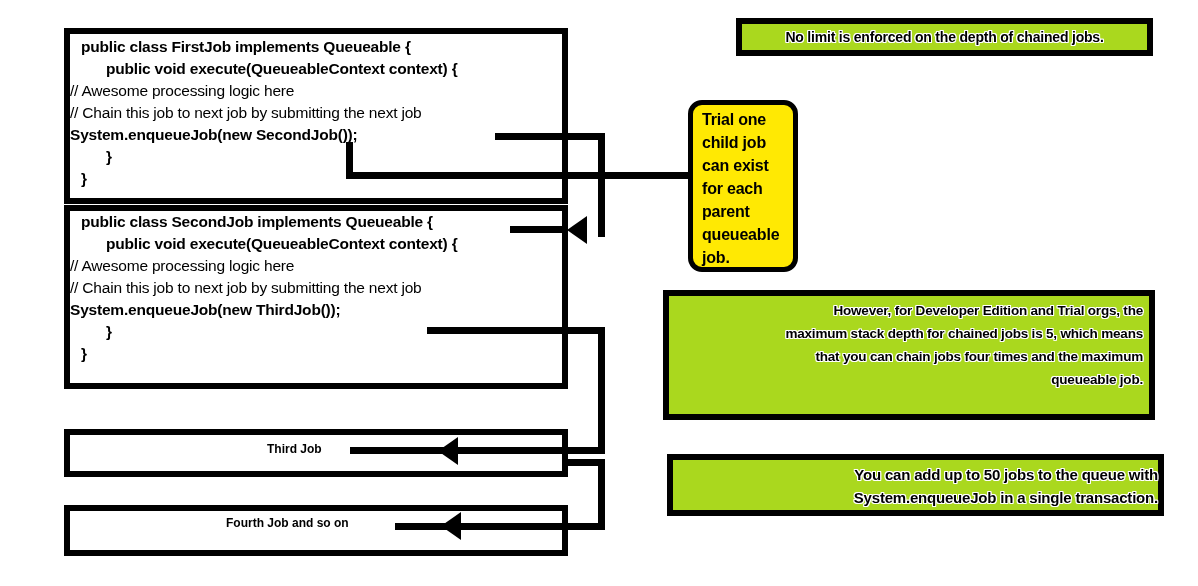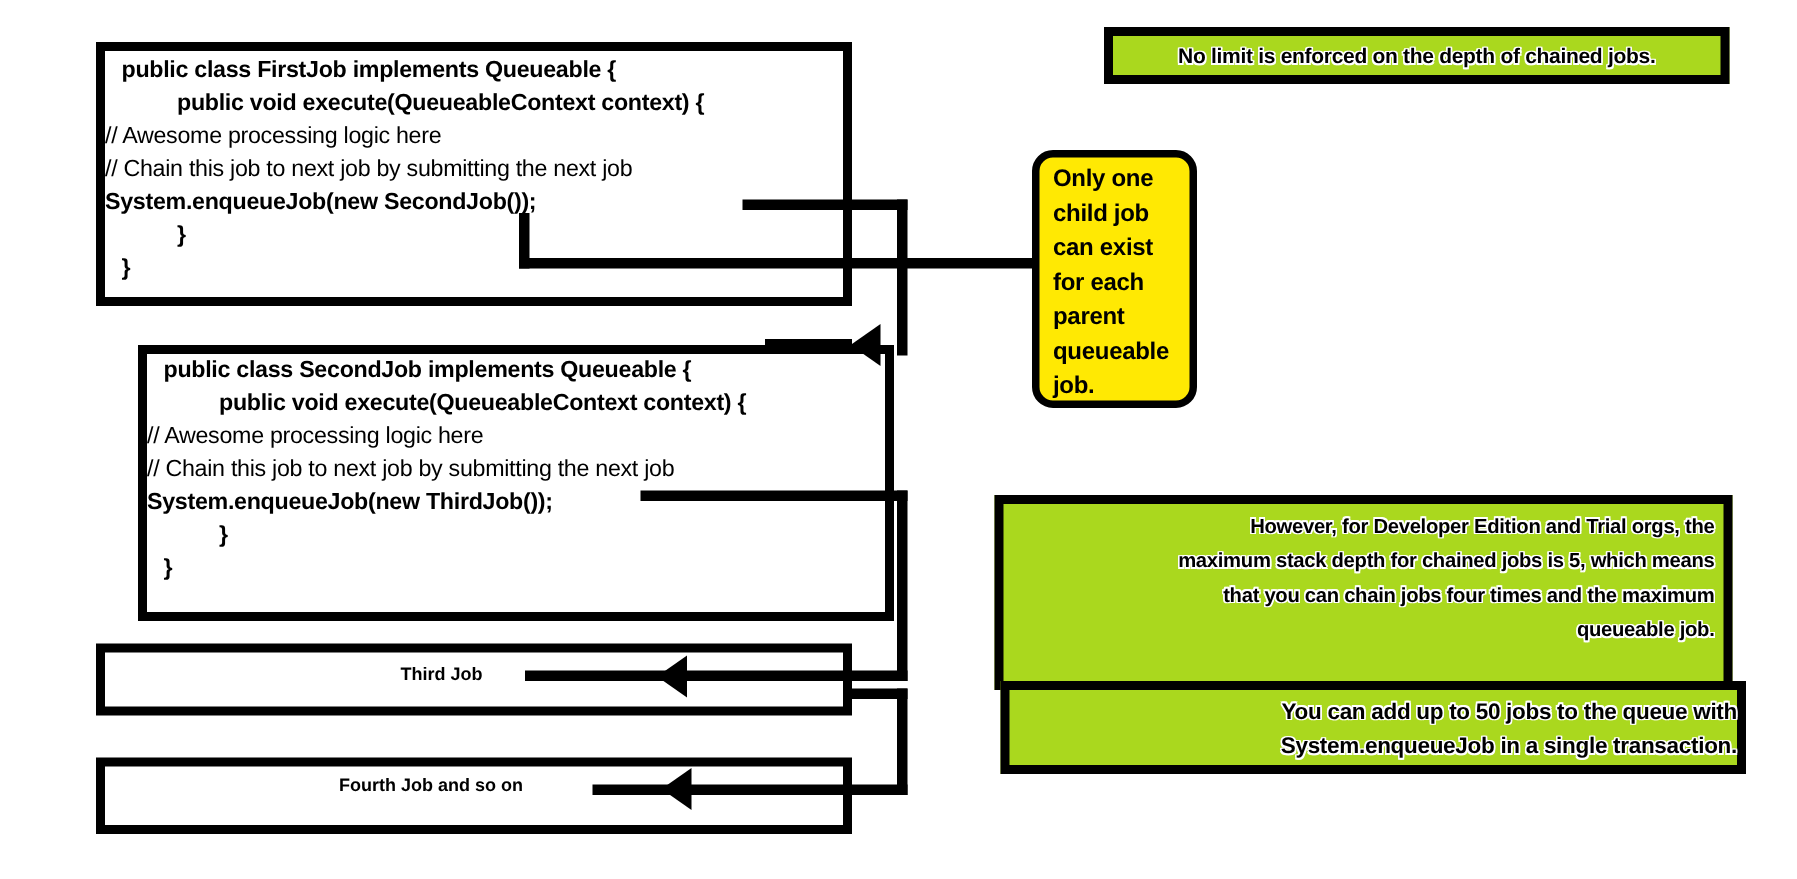--- a/index.html
+++ b/index.html
@@ -13,38 +13,38 @@
   .canvas{
     position:relative;width:1198px;height:586px;background:var(--bg);
     font-family:"Liberation Sans",sans-serif;color:var(--text);overflow:hidden;
   }
   
   .box{position:absolute;left:64px;width:492px;border:6px solid var(--line);background:#fff;box-sizing:content-box;}
   .code-box{padding:2px 0 0 0;}
   .cl{font-size:15.5px;line-height:22px;letter-spacing:-0.2px;white-space:nowrap;}
   .cl.b{font-weight:700;}
   .cl.i0{padding-left:11px;}
-  .cl.i1{padding-left:48px;}
+  .cl.i1{padding-left:36px;}
   .cl.i2{}
   
   .job-label{position:absolute;font-size:12px;font-weight:700;white-space:nowrap;text-align:center;}
   
   .hline,.vline{position:absolute;background:var(--line);}
   .arrow-left{position:absolute;width:0;height:0;
     border-top:14px solid transparent;border-bottom:14px solid transparent;
     border-right:20px solid var(--line);}
   
   .note{position:absolute;box-sizing:border-box;}
   .note.green{background:var(--green);border:6px solid var(--line);text-align:right;}
   .note.green .nl{font-weight:700;white-space:nowrap;
     text-shadow:1px 0 0 #fff,-1px 0 0 #fff,0 1px 0 #fff,0 -1px 0 #fff,
                 1px 1px 0 #fff,-1px -1px 0 #fff,1px -1px 0 #fff,-1px 1px 0 #fff;}
   .note-top{left:736px;top:18px;width:417px;height:38px;display:flex;align-items:center;justify-content:center;}
   .note-top .nl{font-size:14px;letter-spacing:-0.2px;}
-  .note-mid{left:663px;top:290px;width:492px;height:130px;padding:3px 6px;margin-top:40px;}
+  .note-mid{left:663px;top:290px;width:492px;height:130px;padding:3px 6px;}
   .note-mid .nl{font-size:13.5px;line-height:23px;letter-spacing:-0.2px;}
   .note-bottom{left:655px;top:454px;width:497px;height:62px;padding-top:3px;text-align:center;margin-left:12px;}
   .note-bottom .nl{font-size:15px;line-height:23px;letter-spacing:-0.2px;}
   .note-yellow{left:688px;top:100px;width:110px;height:172px;background:var(--yellow);
     border:5px solid var(--line);border-radius:14px;padding:3px 0 0 9px;}
   .note-yellow .nl{font-size:16px;line-height:23px;font-weight:700;white-space:nowrap;letter-spacing:-0.2px;}
 </style>
 </head>
 <body>
 
@@ -53,21 +53,21 @@
   <div class="box code-box" style="top:28px;height:162px;">
     <div class="cl b i0">public class FirstJob implements Queueable {</div>
     <div class="cl b i1">public void execute(QueueableContext context) {</div>
     <div class="cl i2">// Awesome processing logic here</div>
     <div class="cl i2">// Chain this job to next job by submitting the next job</div>
     <div class="cl b i2">System.enqueueJob(new SecondJob());</div>
     <div class="cl b i1">}</div>
     <div class="cl b i0">}</div>
   </div>
 
-  <div class="box code-box" style="top:230px;height:172px;padding-top:0;margin-left:28px;">
+  <div class="box code-box" style="top:205px;height:172px;padding-top:0;">
     <div class="cl b i0">public class SecondJob implements Queueable {</div>
     <div class="cl b i1">public void execute(QueueableContext context) {</div>
     <div class="cl i2">// Awesome processing logic here</div>
     <div class="cl i2">// Chain this job to next job by submitting the next job</div>
     <div class="cl b i2">System.enqueueJob(new ThirdJob());</div>
     <div class="cl b i1">}</div>
     <div class="cl b i0">}</div>
   </div>
 
   <div class="box" style="top:429px;height:36px;"></div>
@@ -92,21 +92,21 @@
   <div class="hline" style="left:562px;top:459px;width:43px;height:7px;"></div>
   <div class="vline" style="left:598px;top:459px;width:7px;height:71px;"></div>
   <div class="hline" style="left:395px;top:523px;width:210px;height:7px;"></div>
   <div class="arrow-left" style="left:441px;top:512px;"></div>
 
   <div class="note green note-top">
     <span class="nl">No limit is enforced on the depth of chained jobs.</span>
   </div>
 
   <div class="note note-yellow">
-    <div class="nl">Only one</div>
+    <div class="nl">Trial one</div>
     <div class="nl">child job</div>
     <div class="nl">can exist</div>
     <div class="nl">for each</div>
     <div class="nl">parent</div>
     <div class="nl">queueable</div>
     <div class="nl">job.</div>
   </div>
 
   <div class="note green note-mid">
     <div class="nl">However, for Developer Edition and Trial orgs, the</div>

